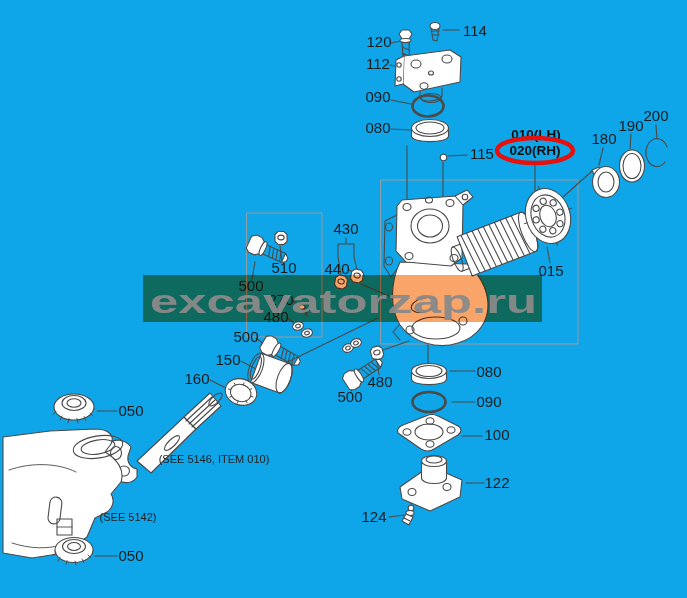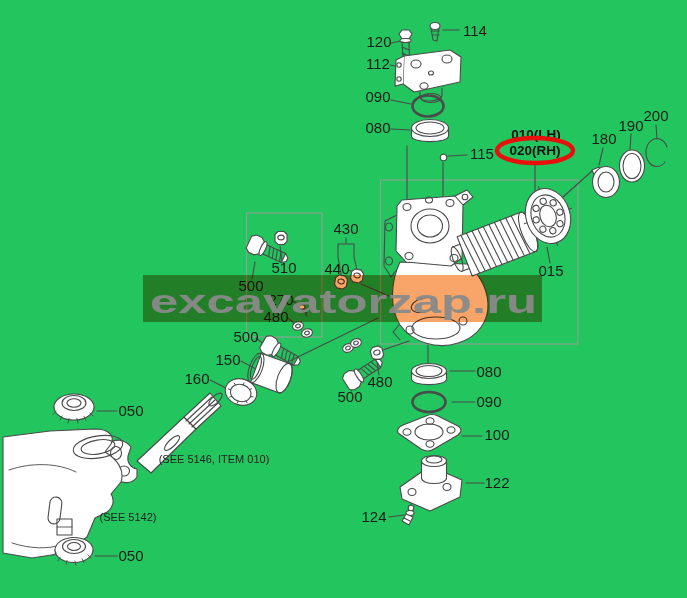--- a/index.html
+++ b/index.html
@@ -1,17 +1,17 @@
 <!DOCTYPE html>
 <html><head>
 <meta charset="utf-8">
 <style>
   html,body { margin:0; padding:0; background:#ffffff; }
   .canvas {
-    position:relative; width:687px; height:598px; background:#22c55e;
+    position:relative; width:687px; height:598px; background:#0ea5e9;
     font-family:"Liberation Sans", sans-serif; overflow:hidden;
   }
   svg text { user-select:none; }
   .lbl    { font-size:15px; fill:#1b1b1b; }
   .lbl-md { font-size:13.5px; fill:#111; font-weight:bold; }
   .lbl-sm { font-size:11px; fill:#222; }
   .art path, .art ellipse, .art circle, .art rect, .art polygon, .art line
           { stroke:#4a4a4a; fill:none; stroke-width:1.1; stroke-linejoin:round; stroke-linecap:round; }
   .art .solid { fill:#ffffff; }
   .art .thick { stroke-width:2.6; }

